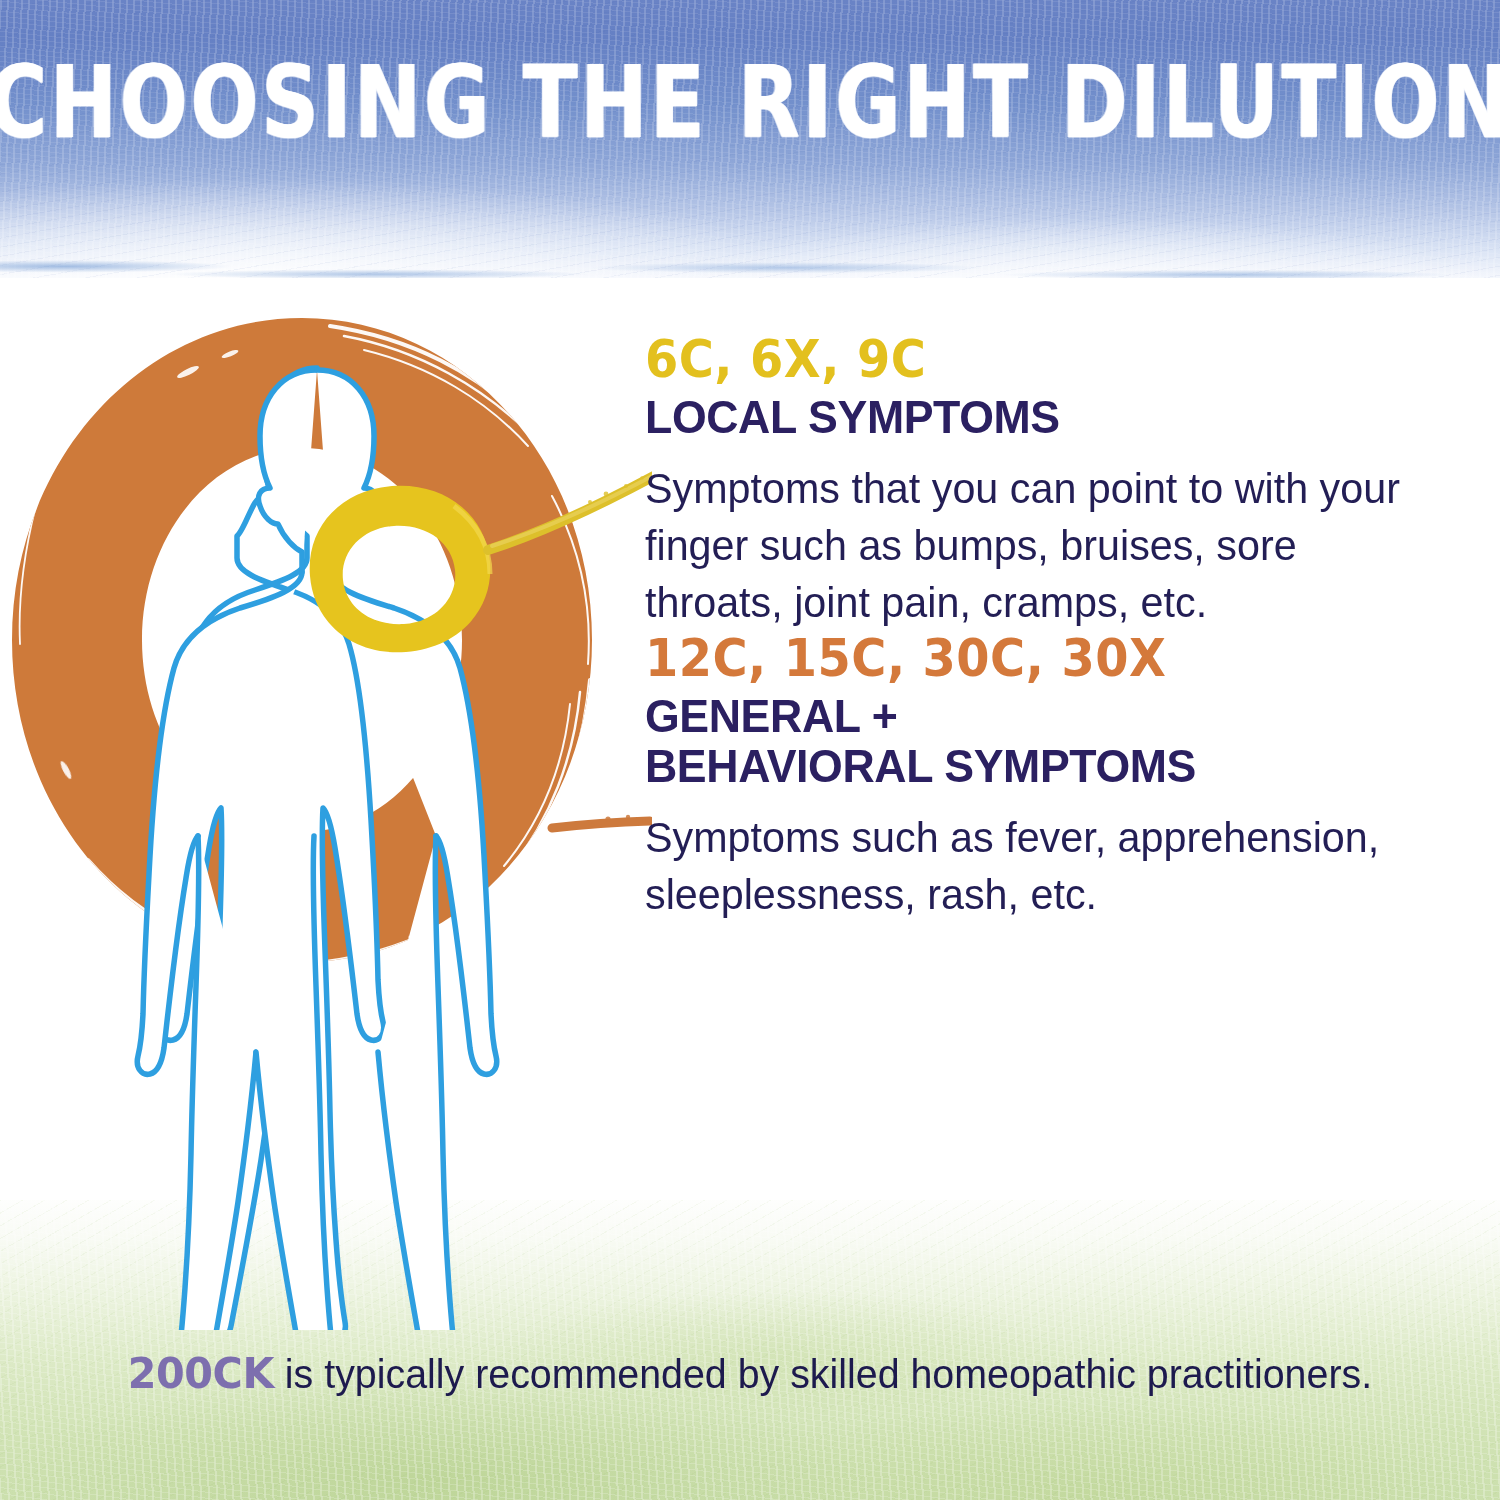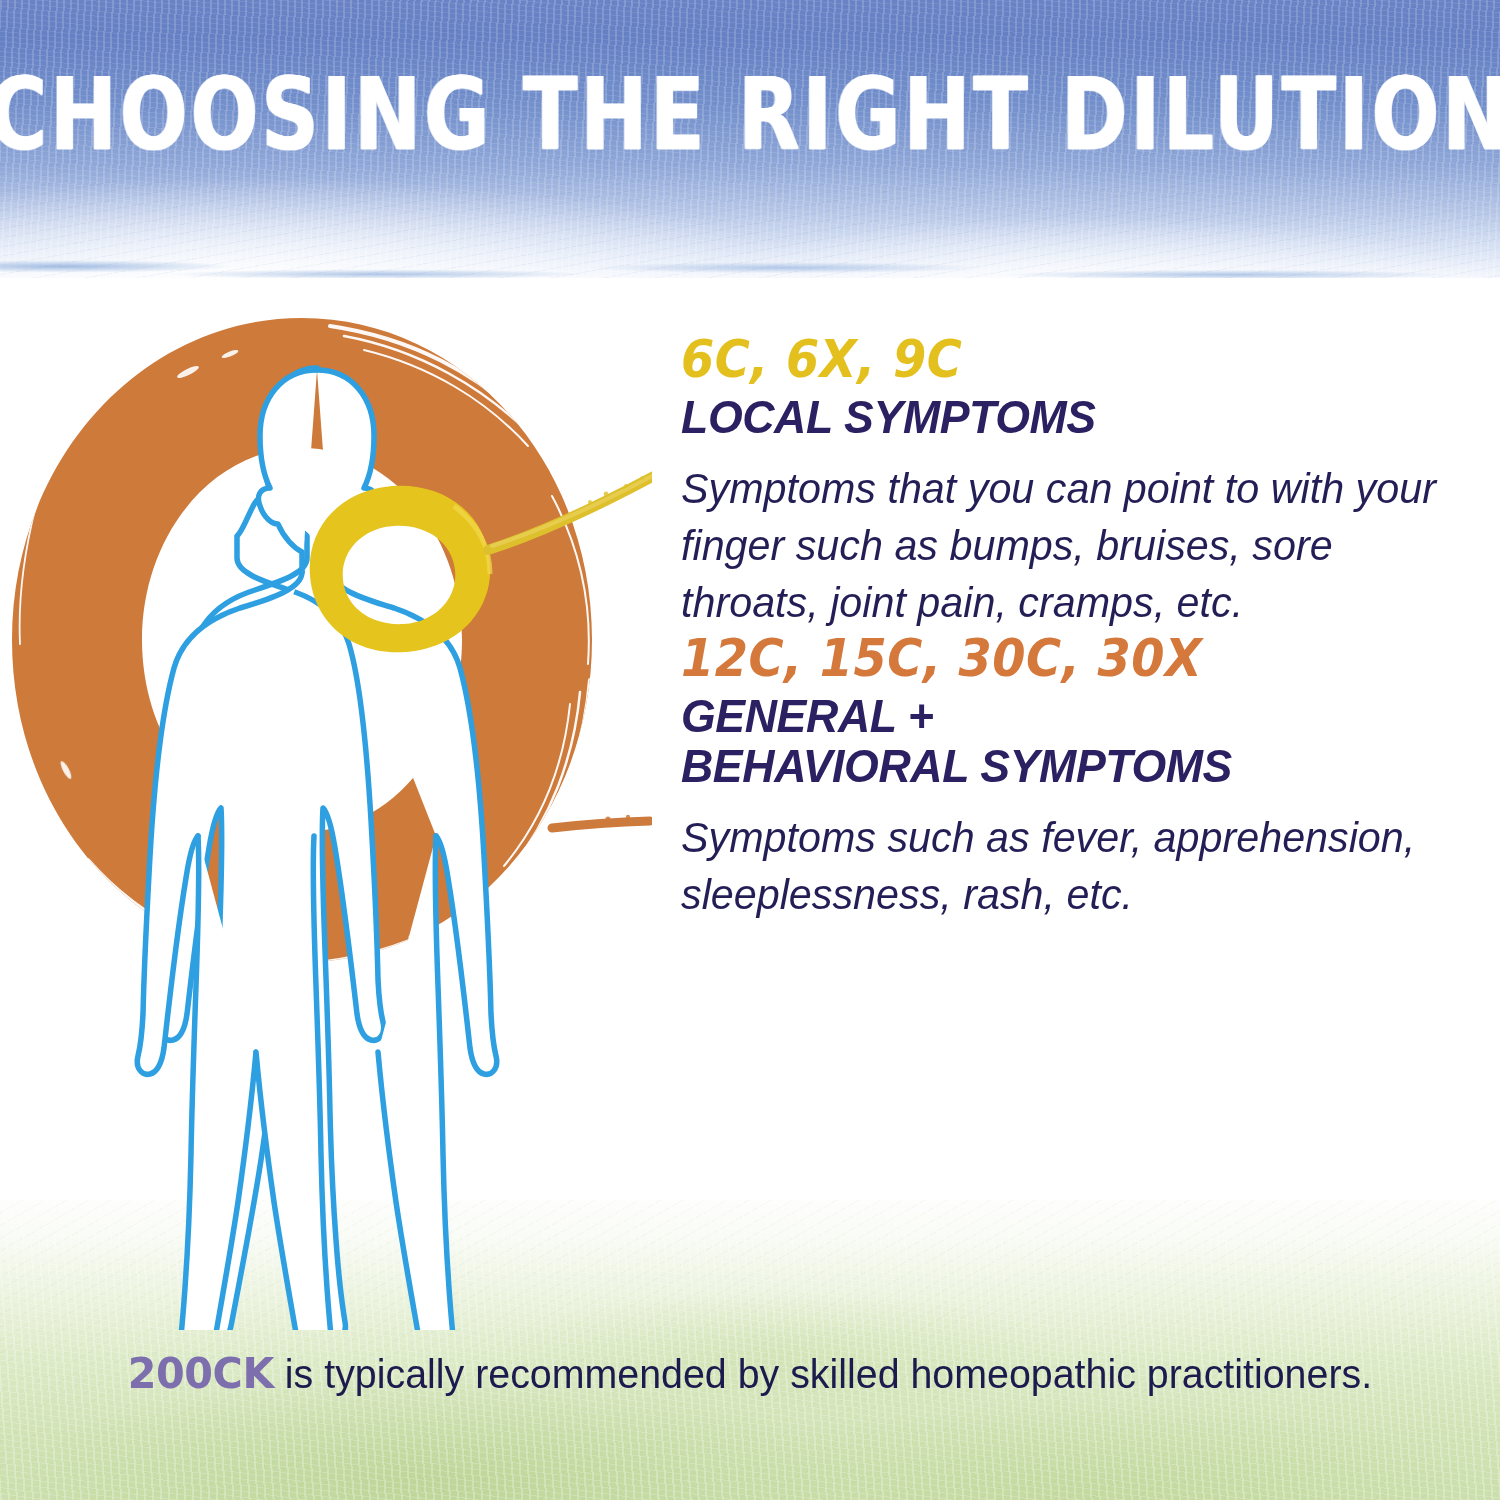--- a/index.html
+++ b/index.html
@@ -66,21 +66,21 @@
     background:
       radial-gradient(ellipse 240px 9px at 6% 40%, rgba(93,140,205,0.55) 0%, rgba(93,140,205,0) 70%),
       radial-gradient(ellipse 300px 7px at 26% 70%, rgba(93,140,205,0.48) 0%, rgba(93,140,205,0) 70%),
       radial-gradient(ellipse 280px 8px at 52% 45%, rgba(93,140,205,0.42) 0%, rgba(93,140,205,0) 70%),
       radial-gradient(ellipse 320px 7px at 80% 72%, rgba(93,140,205,0.46) 0%, rgba(93,140,205,0) 70%);
   }
 
   .title {
     position: absolute;
     left: 0;
-    top: 12px;
+    top: 0;
     width: 1500px;
     height: 278px;
     display: flex;
     align-items: center;
     justify-content: center;
     padding-bottom: 74px;
     box-sizing: border-box;
   }
   .title-text {
     font-family: "DejaVu Sans", sans-serif;
@@ -140,24 +140,23 @@
     left: -8px;
     top: 300px;
     width: 660px;
     height: 1030px;
   }
   .illustration svg { display: block; }
 
   
   .content {
     position: absolute;
-    left: 681px;
+    left: 645px;
     top: 332px;
     width: 800px;
-    font-style: italic;
   }
   .block { margin: 0; }
   .block + .block { }
 
   .dilution-code {
     font-family: "DejaVu Sans", sans-serif;
     font-weight: 700;
     font-size: 52px;
     line-height: 1.04;
     letter-spacing: 0.5px;

